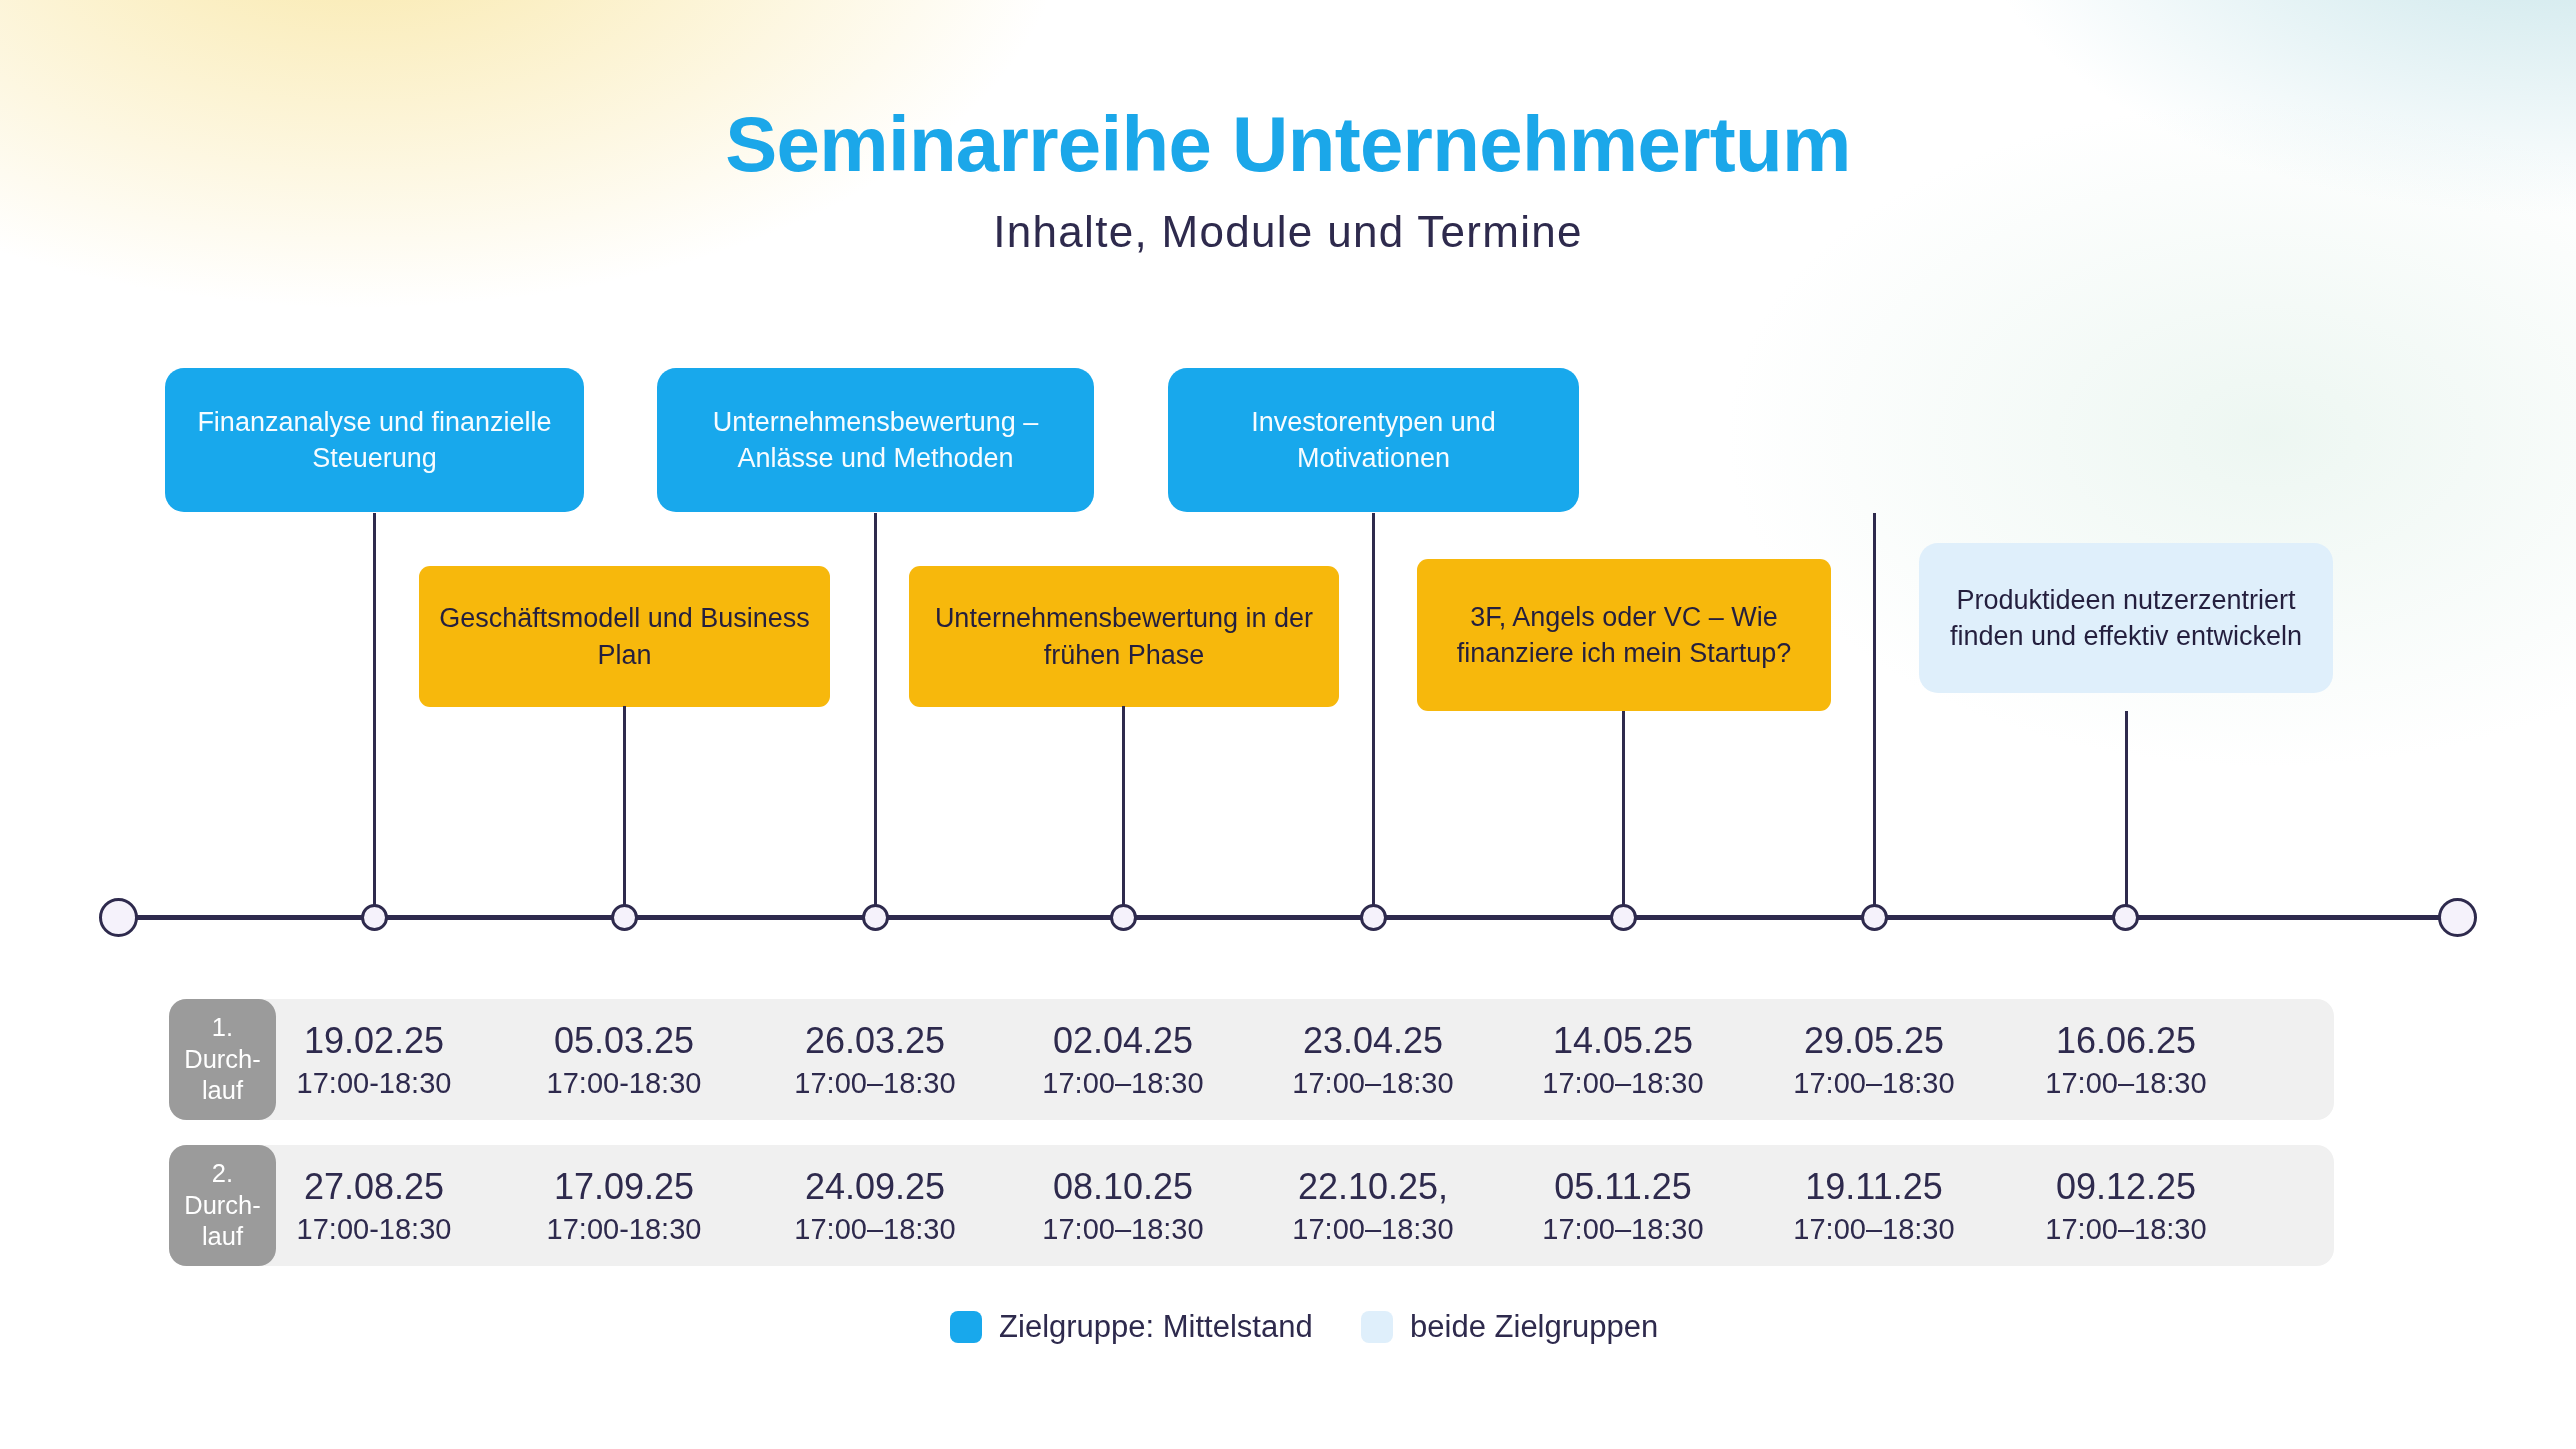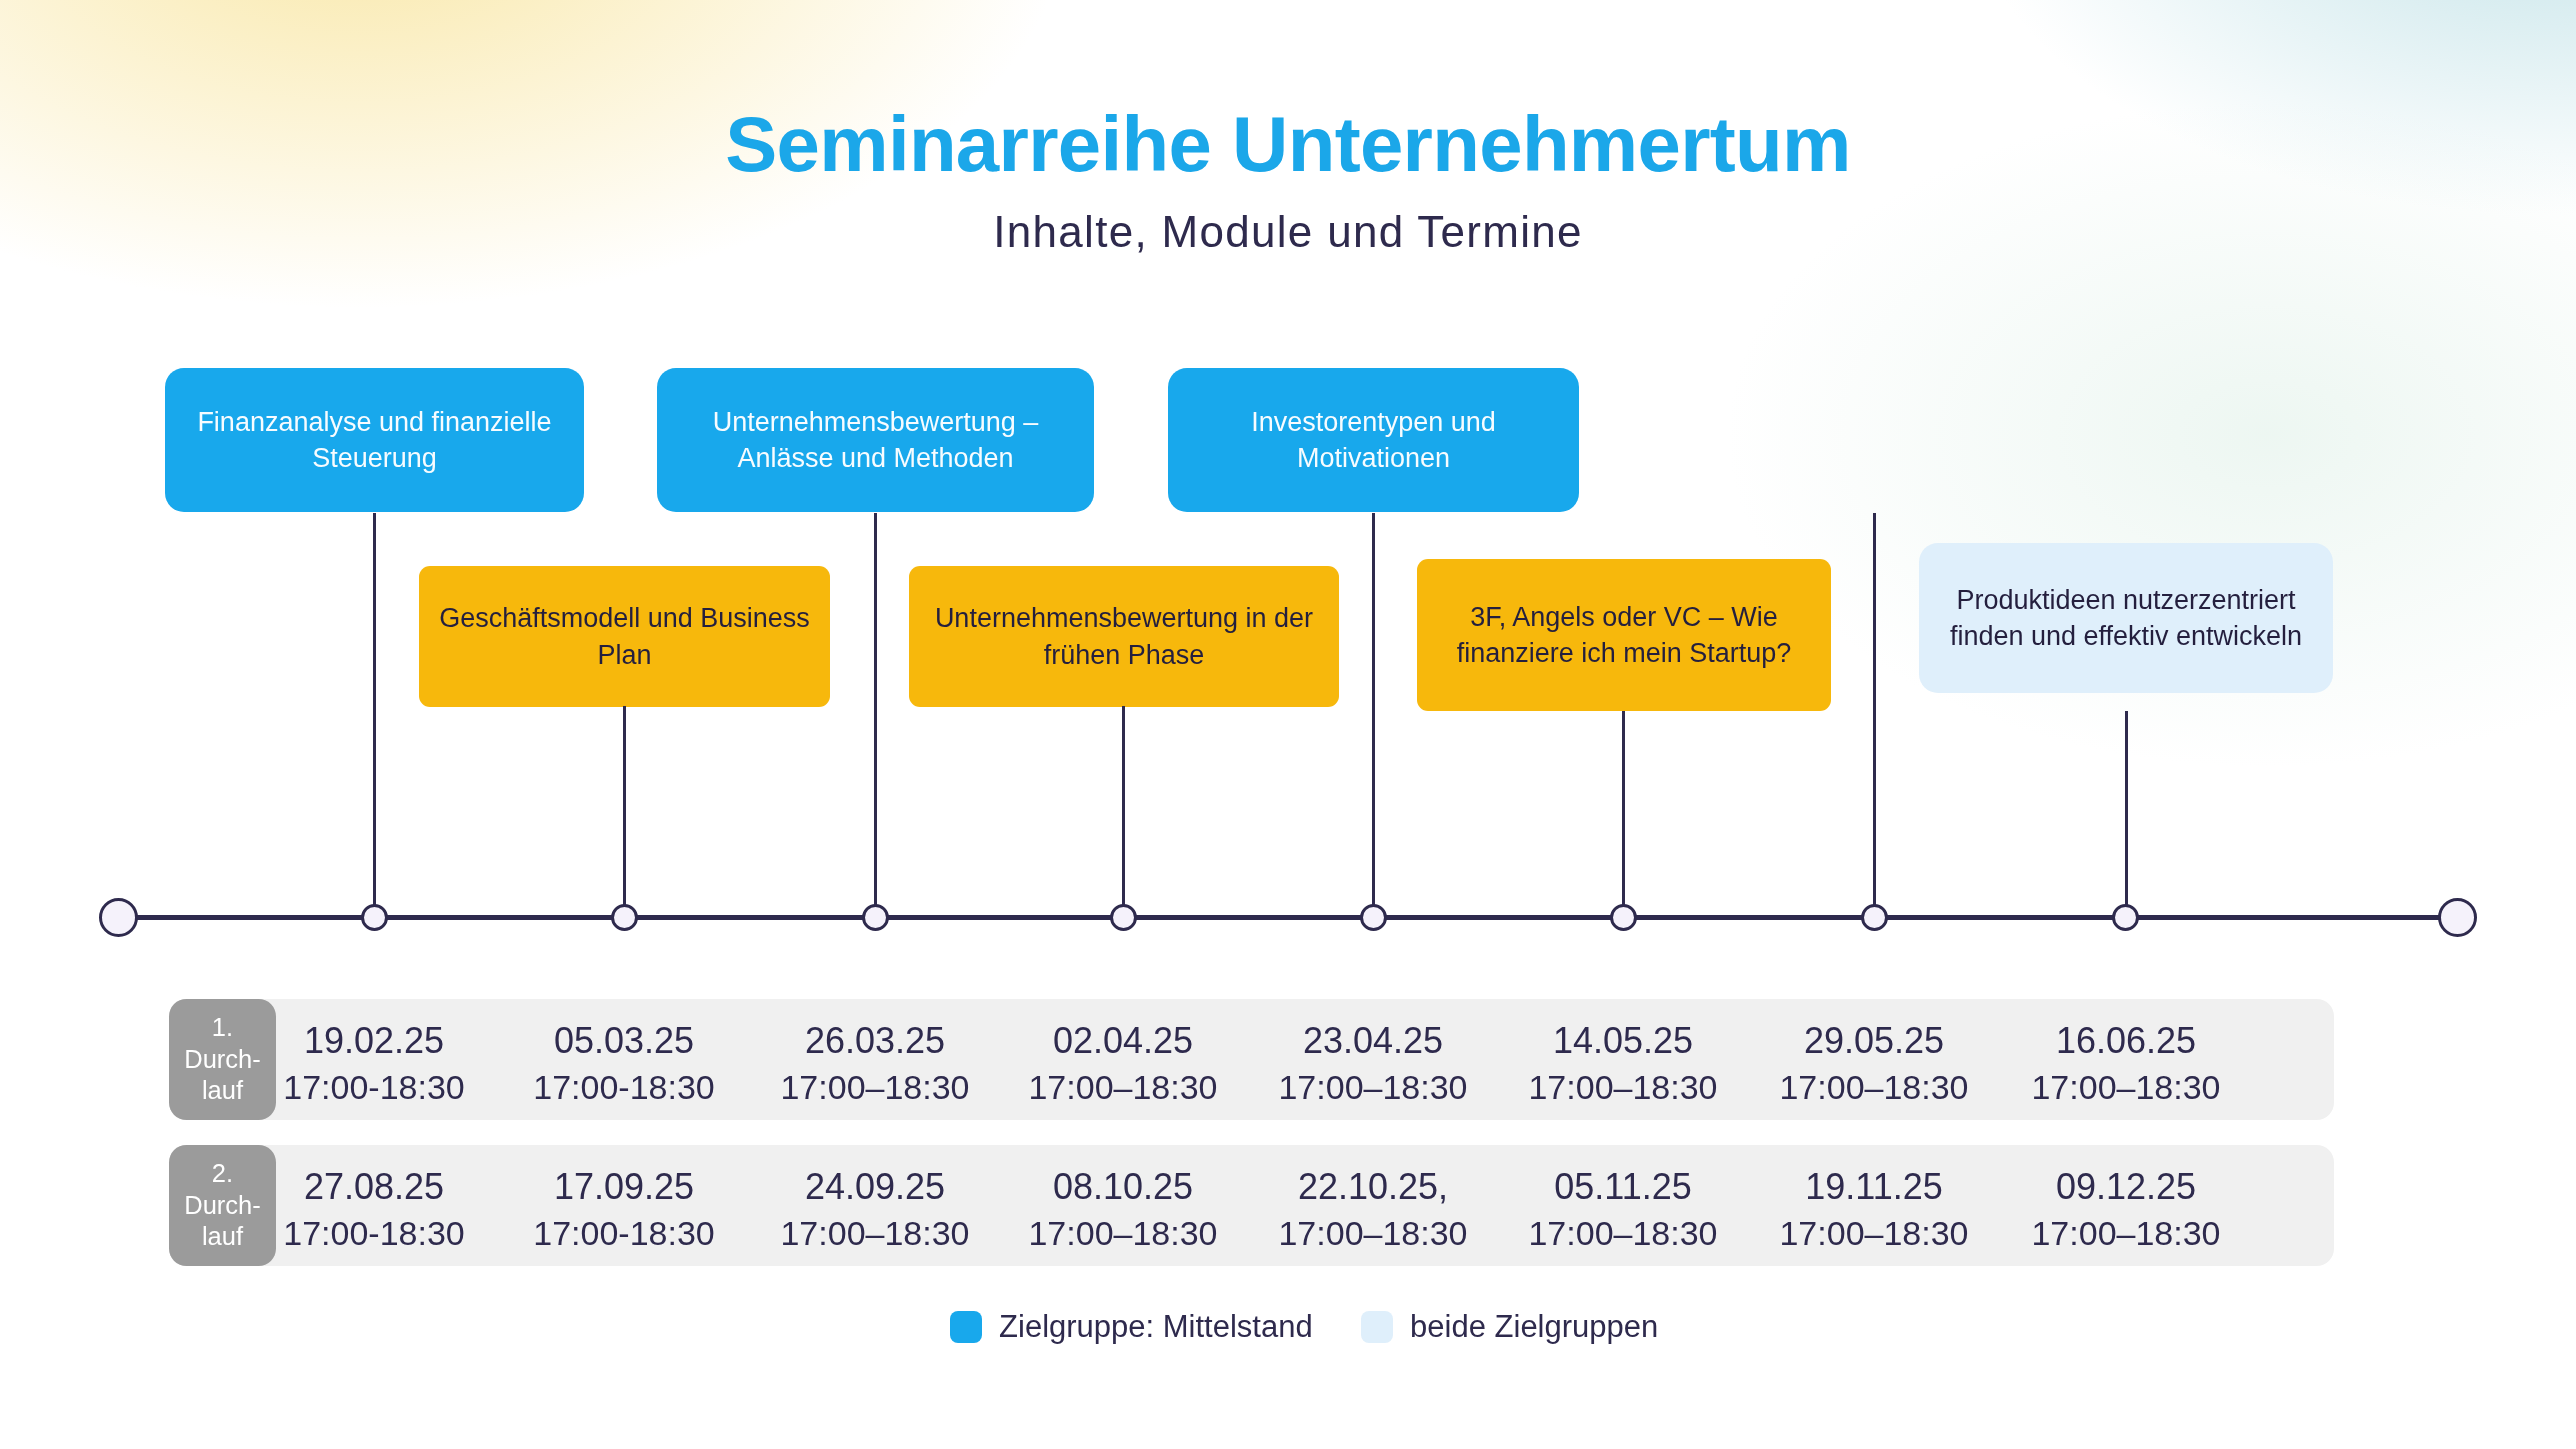--- a/index.html
+++ b/index.html
@@ -40,21 +40,21 @@
     background:#F5F2FB;border:3.4px solid #2E2A4D;box-sizing:border-box;top:898px;
   }
   .band{position:absolute;left:169px;width:2165px;height:121px;background:#F0F0F0;border-radius:17.4px;}
   .runlabel{
     position:absolute;left:0;top:0;width:107px;height:121px;border-radius:17.4px;
     background:#9B9B9B;color:#ffffff;display:flex;align-items:center;justify-content:center;
     text-align:center;font-size:25.5px;line-height:1.25;white-space:pre-line;
   }
   .cell{position:absolute;top:19px;width:268px;text-align:center;}
   .cell .date{font-size:36px;line-height:1.3;color:#2E2A4D;}
-  .cell .time{font-size:34px;line-height:1.3;color:#2E2A4D;}
+  .cell .time{font-size:29px;line-height:1.3;color:#2E2A4D;}
   .legend{
     position:absolute;left:0;top:1309px;width:100%;
     display:flex;justify-content:center;align-items:center;gap:48px;margin-left:16px;
   }
   .legend-item{display:flex;align-items:center;gap:17.4px;}
   .swatch{width:32px;height:32px;border-radius:8px;flex:0 0 auto;}
   .sw-blue{background:#18A8EC;}
   .sw-yellow{background:#F7B80C;}
   .sw-light{background:#DFEFFB;}
   .legend-label{font-size:31px;color:#2E2A4D;}

